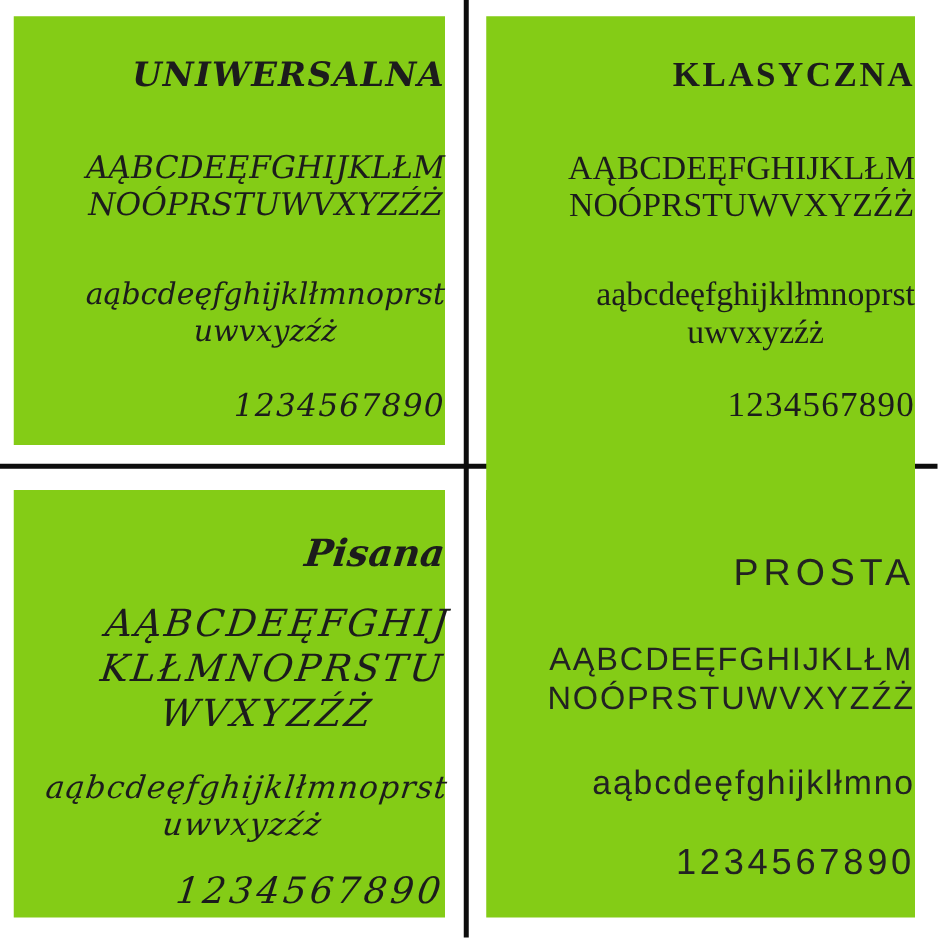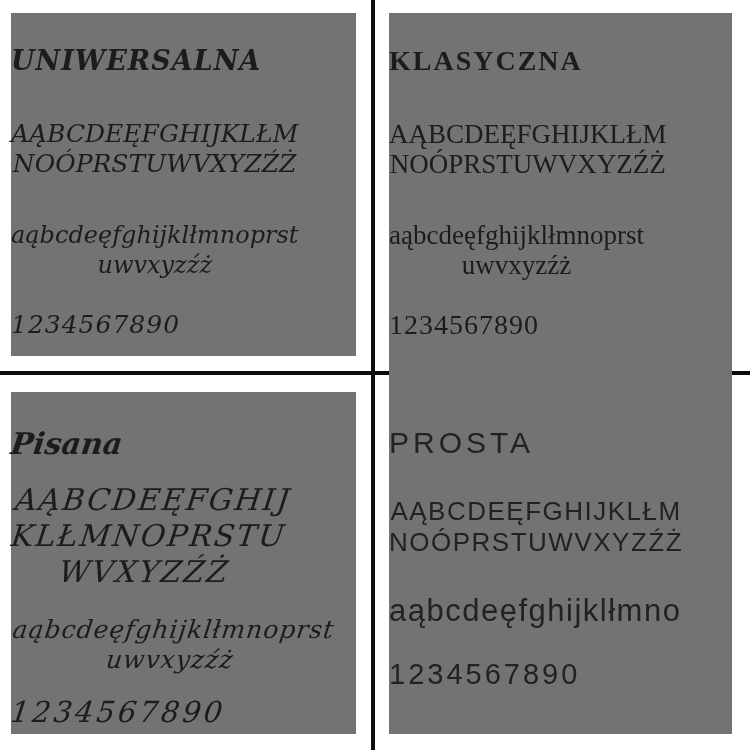--- a/index.html
+++ b/index.html
@@ -20,25 +20,25 @@
     width: 4px; height: 750px;
     background: #0d0d0d;
   }
   .divider-h {
     position: absolute; top: 371px; left: 0;
     height: 4px; width: 750px;
     background: #0d0d0d;
   }
   .card {
     position: absolute;
-    background: #737373;
+    background: #84cc16;
     color: #1c1c1c;
     display: flex;
     flex-direction: column;
-    align-items: flex-start;
+    align-items: flex-end;
     text-align: center;
     box-sizing: border-box;
   }
   .card-tl { left: 11px;  top: 13px;  width: 345px; height: 343px; }
   .card-tr { left: 389px; top: 13px;  width: 343px; height: 403px; }
   .card-bl { left: 11px;  top: 392px; width: 345px; height: 342px; }
   .card-br { left: 389px; top: 392px; width: 343px; height: 342px; }
 
   .title, .caps, .lows, .nums { white-space: nowrap; }
 
@@ -70,23 +70,23 @@
   .q-pisana .title { margin-top: 34px; font-size: 30px; line-height: 36px; font-weight: 700; }
   .q-pisana .caps  { margin-top: 20px; font-size: 30px; line-height: 36px; letter-spacing: 2px; }
   .q-pisana .lows  { margin-top: 25px; font-size: 25px; line-height: 30px; letter-spacing: 1px; }
   .q-pisana .nums  { margin-top: 22px; font-size: 29px; line-height: 30px; letter-spacing: 3px; }
 
   
   .q-prosta .title,
   .q-prosta .caps,
   .q-prosta .lows,
   .q-prosta .nums { font-family: "Liberation Sans", sans-serif; color: #222; }
-  .q-prosta .title { margin-top: 34px; font-size: 30px; line-height: 34px; letter-spacing: 4px; }
+  .q-prosta .title { margin-top: 50px; font-size: 30px; line-height: 34px; letter-spacing: 4px; }
   .q-prosta .caps  { margin-top: 36px; font-size: 26px; line-height: 31px; letter-spacing: 1.5px; }
-  .q-prosta .lows  { margin-top: 37px; font-size: 31px; line-height: 31px; letter-spacing: 1.5px; }
+  .q-prosta .lows  { margin-top: 37px; font-size: 27px; line-height: 31px; letter-spacing: 1.5px; }
   .q-prosta .nums  { margin-top: 33px; font-size: 29px; line-height: 30px; letter-spacing: 3px; }
 </style>
 </head>
 <body>
 
 <div class="canvas">
 
   <div class="divider-v"></div>
   <div class="divider-h"></div>
 

